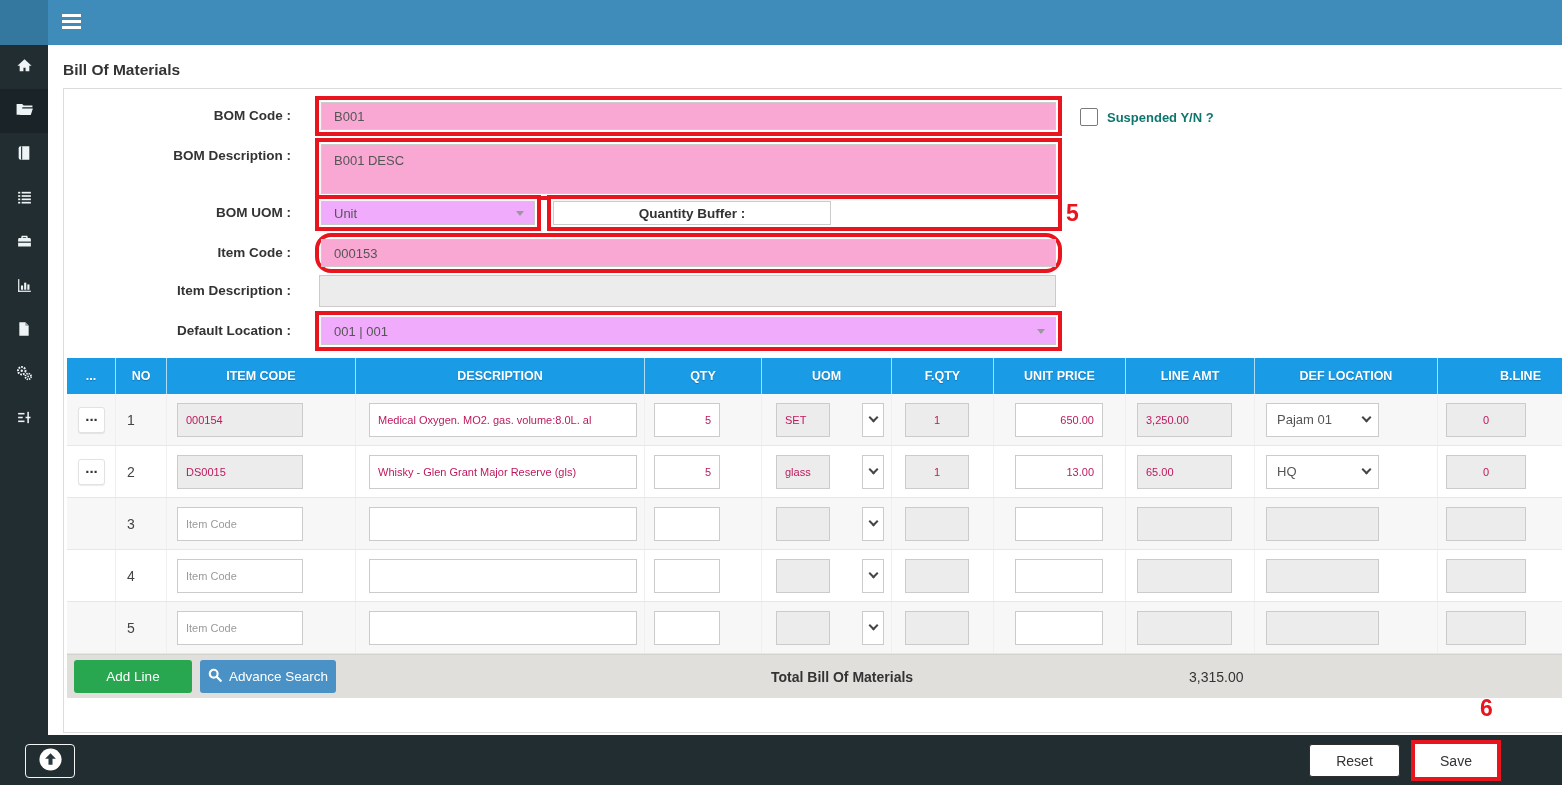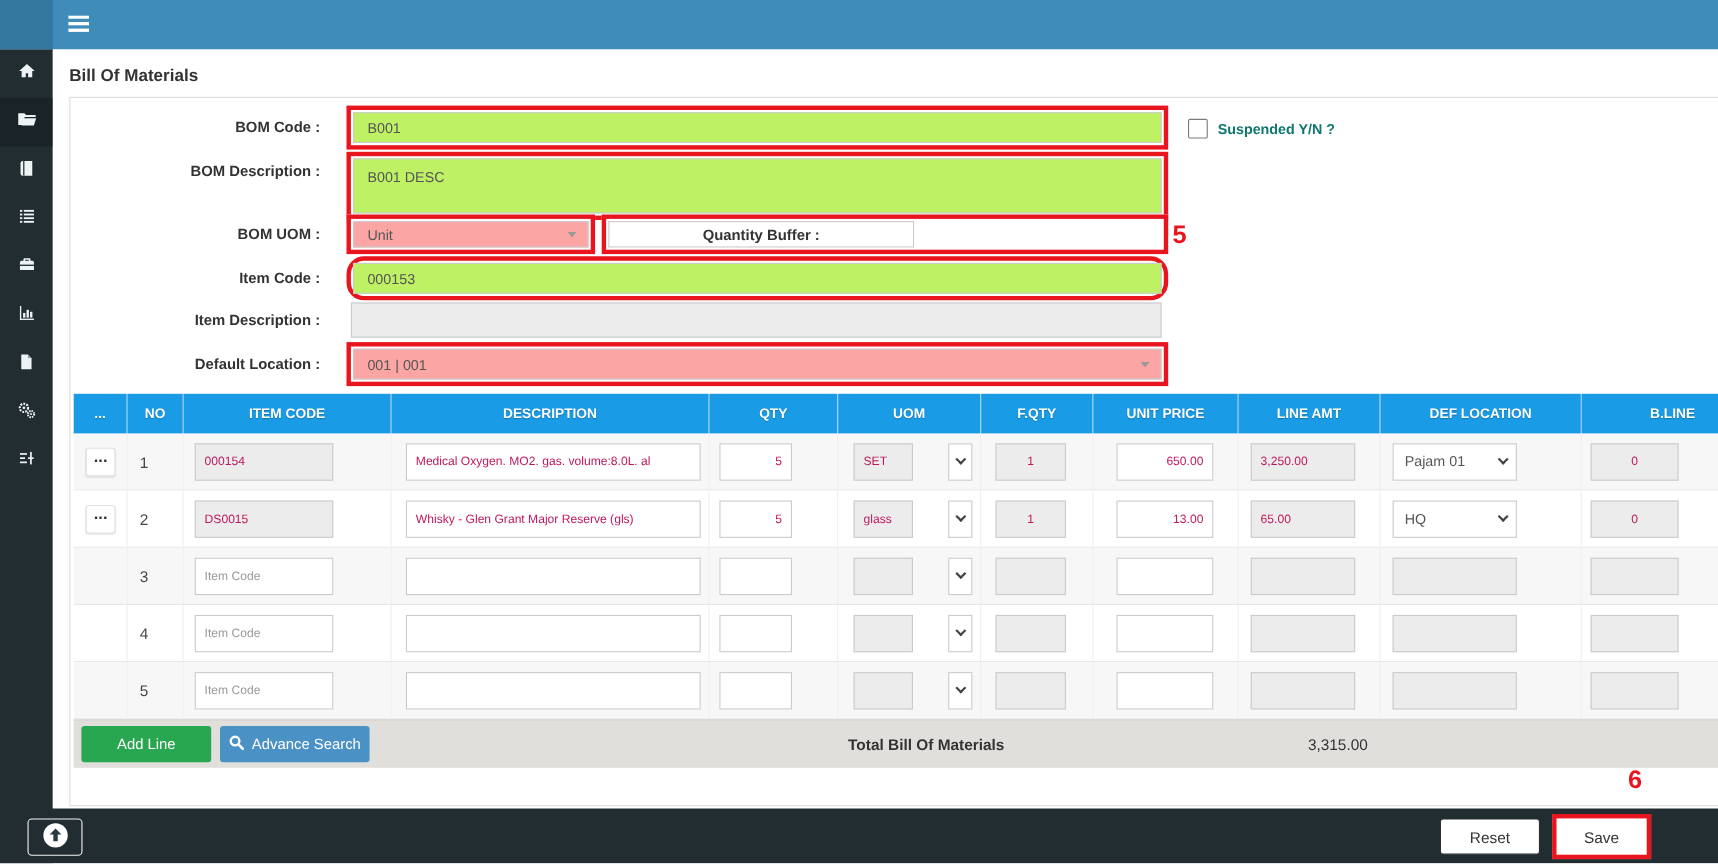--- a/index.html
+++ b/index.html
@@ -17,24 +17,24 @@
   .snav { width:48px; height:44px; display:flex; align-items:center; justify-content:center; cursor:pointer; }
   .snav.active { background:#1a2327; }
 
   
   .content { position:absolute; left:48px; top:45px; width:1514px; height:690px; background:#fff; overflow:hidden; }
   .page-title { position:absolute; left:15px; top:16px; font-size:15.5px; font-weight:bold; color:#333; }
   .panel { position:absolute; left:15px; top:43px; width:1522px; height:645px; background:#fff; border:1px solid #dcdcdc; }
 
   .flabel { position:absolute; left:0; width:227px; text-align:right; font-weight:bold; font-size:13.5px; color:#333; }
   .redwrap { position:absolute; border:4px solid #e8151f; background:#fff; padding:2px; }
-  .fin { width:100%; height:100%; border:1px solid #cbcbcb; background:#bef264; padding:0 12px; font-family:"Liberation Sans",sans-serif; font-size:13px; color:#555; outline:none; }
+  .fin { width:100%; height:100%; border:1px solid #cbcbcb; background:#f9a8d4; padding:0 12px; font-family:"Liberation Sans",sans-serif; font-size:13px; color:#555; outline:none; }
   .fin.dis { background:#ececec; }
   textarea.fin { resize:none; padding-top:8px; line-height:16px; }
-  .fsel { position:relative; width:100%; height:100%; border:1px solid #cbcbcb; background:#fca5a5; display:flex; align-items:center; padding:0 12px; font-size:13px; color:#555; cursor:pointer; }
+  .fsel { position:relative; width:100%; height:100%; border:1px solid #cbcbcb; background:#f0abfc; display:flex; align-items:center; padding:0 12px; font-size:13px; color:#555; cursor:pointer; }
   .caret { position:absolute; right:10px; top:50%; margin-top:-2px; width:0; height:0; border-left:4.5px solid transparent; border-right:4.5px solid transparent; border-top:5.5px solid #999; }
 
   .l-bomcode { top:7px;  height:40px; line-height:40px; }
   .w-bomcode { left:251px; top:7px;  width:747px; height:40px; }
   .l-desc    { top:52px; height:30px; line-height:30px; }
   .w-desc    { left:251px; top:49px; width:747px; height:62px; }
   .l-uom     { top:106px; height:36px; line-height:36px; }
   .w-uom     { left:251px; top:106px; width:226px; height:36px; }
   .w-qb      { left:483px; top:106px; width:515px; height:36px; display:flex; }
   .qb-label  { width:278px; height:100%; border:1px solid #cbcbcb; background:#fff; display:flex; align-items:center; justify-content:center; font-weight:bold; font-size:13.5px; color:#333; }

